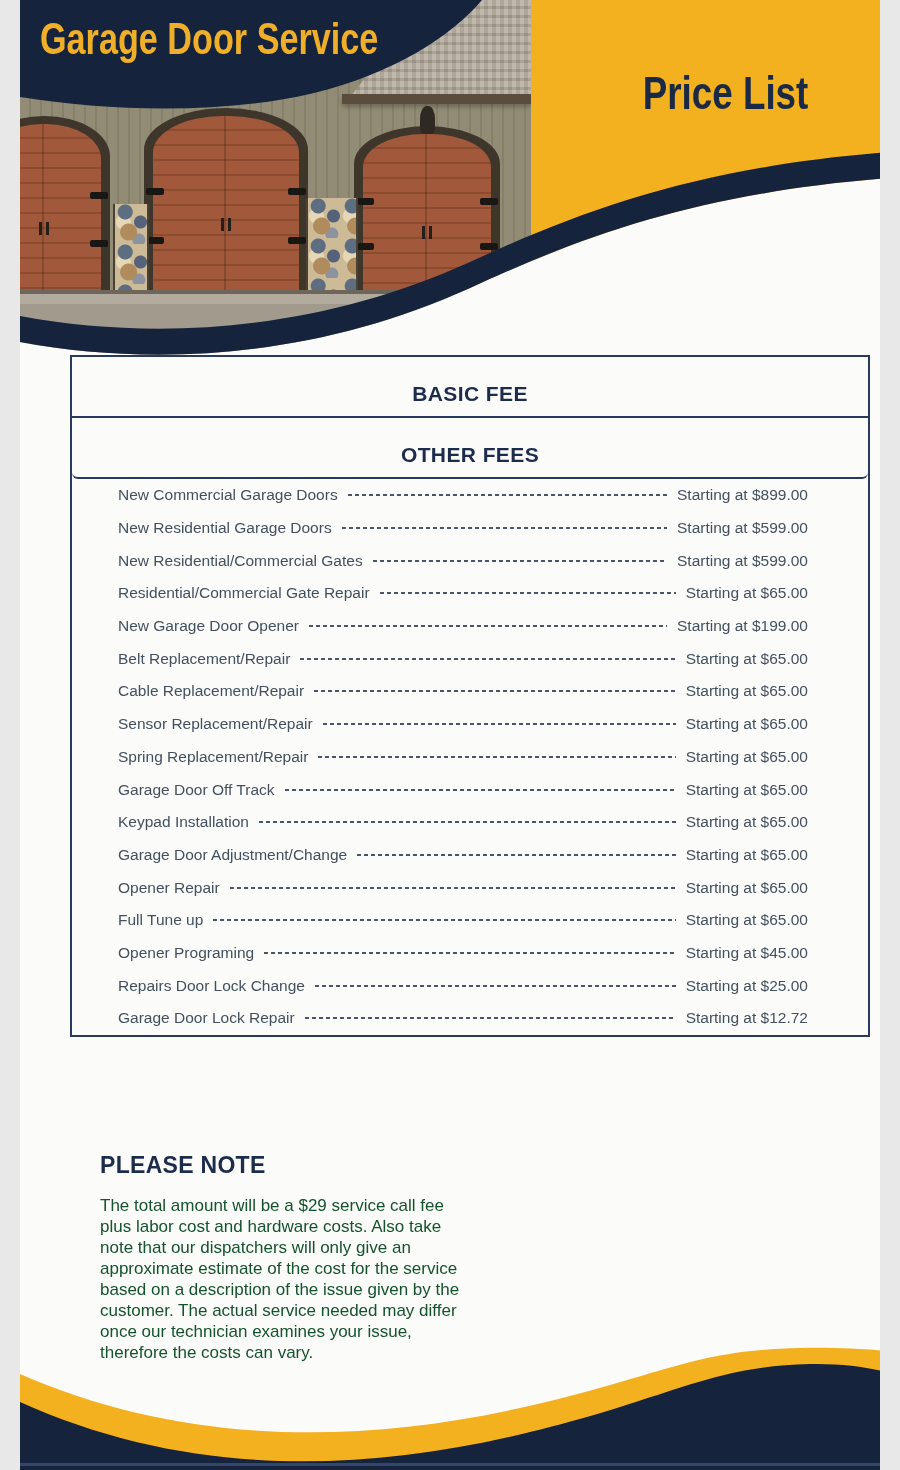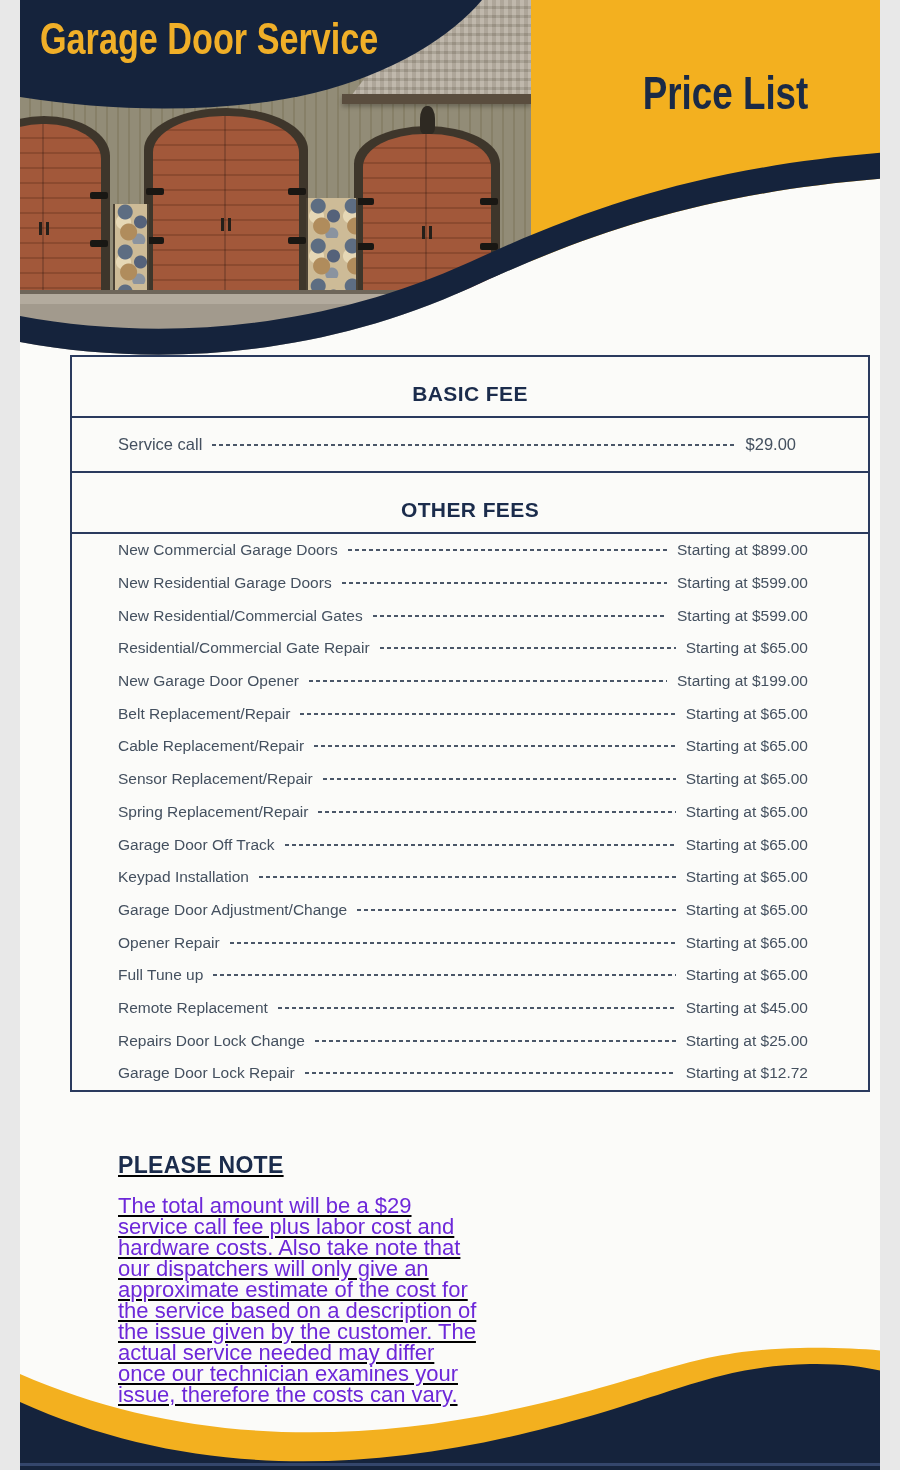--- a/index.html
+++ b/index.html
@@ -64,24 +64,24 @@
   .fee-row{display:flex;align-items:center;color:#44505f;font-size:15.5px;
     height:32.7px;padding:0 60px 0 46px;}
   .rows.basic .fee-row{height:53px;font-size:16.5px;padding:0 72px 0 46px;}
   .fee-label{white-space:nowrap;}
   .leader{flex:1;height:2px;margin:0 10px;
     background:repeating-linear-gradient(90deg,#4a5668 0 4px,transparent 4px 7px);}
   .fee-price{white-space:nowrap;}
   
   .disclaimer{position:absolute;left:96px;top:1068px;width:712px;
     font-size:17px;line-height:21.5px;color:#4b5665;}
-  .note-col{position:absolute;left:98px;top:1152px;width:366px;text-decoration:underline;}
+  .note-col{position:absolute;left:80px;top:1152px;width:366px;}
   .warranty-col{position:absolute;left:522px;top:1152px;width:344px;}
   .col-title{margin:0 0 16px;font-size:23px;font-weight:700;color:#1b2c4c;letter-spacing:.3px;}
-  .col-body{margin:0;font-size:22px;line-height:21px;color:#6d28d9;}
+  .col-body{margin:0;font-size:17px;line-height:21px;color:#14532d;}
   
   .footer-waves{position:absolute;left:0;bottom:0;}
 </style>
 </head>
 <body>
 
 <div class="page">
 
   <div class="hero">
     <div class="photo">
@@ -128,28 +128,21 @@
     </svg>
 
     <h1 class="brand">Garage Door Service</h1>
     <h2 class="price-title">Price List</h2>
   </div>
 
   <div class="pricing">
     <div class="sec-head">
       <span>BASIC FEE</span>
     </div>
-    <div class="rows basic">
-    <div class="fee-row">
-      <span class="fee-label">Service call</span>
-      <span class="leader"></span>
-      <span class="fee-price">$29.00</span>
-    </div>
-  </div>
-    <div class="sec-head" style="border-top:0;">
+    <div class="sec-head" style="border-top:0;border-radius:6px;">
       <span>OTHER FEES</span>
     </div>
     <div class="rows other">
     <div class="fee-row">
       <span class="fee-label">New Commercial Garage Doors</span>
       <span class="leader"></span>
       <span class="fee-price">Starting at $899.00</span>
     </div>
 
     <div class="fee-row">
@@ -224,21 +217,21 @@
       <span class="fee-price">Starting at $65.00</span>
     </div>
 
     <div class="fee-row">
       <span class="fee-label">Full Tune up</span>
       <span class="leader"></span>
       <span class="fee-price">Starting at $65.00</span>
     </div>
 
     <div class="fee-row">
-      <span class="fee-label">Remote Replacement</span>
+      <span class="fee-label">Opener Programing</span>
       <span class="leader"></span>
       <span class="fee-price">Starting at $45.00</span>
     </div>
 
     <div class="fee-row">
       <span class="fee-label">Repairs Door Lock Change</span>
       <span class="leader"></span>
       <span class="fee-price">Starting at $25.00</span>
     </div>
 

